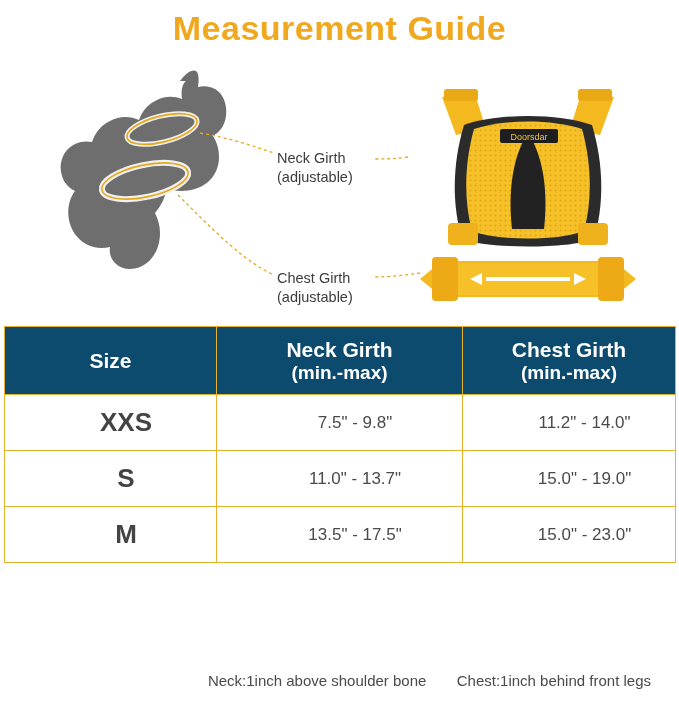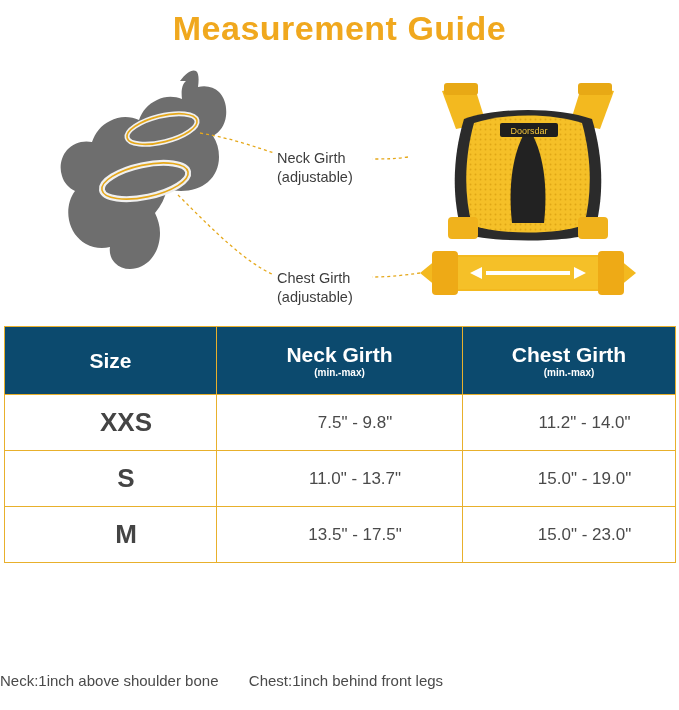--- a/index.html
+++ b/index.html
@@ -36,21 +36,21 @@
   .cat-wrap {
     position: absolute;
     left: 30px;
     top: 12px;
     width: 230px;
     height: 240px;
   }
   .harness-wrap {
     position: absolute;
     left: 408px;
-    top: 20px;
+    top: 26px;
     width: 240px;
     height: 240px;
     text-decoration: underline;
   }
   .callout {
     position: absolute;
     font-size: 14.5px;
     color: #3d3d3d;
     line-height: 1.25;
     text-align: left;
@@ -79,21 +79,21 @@
   thead th {
     background: #0c4a6e;
     color: #ffffff;
     height: 68px;
     font-size: 21px;
     font-weight: bold;
     line-height: 1.12;
   }
   thead th .sub2 {
     display: block;
-    font-size: 10px;
+    font-size: 19px;
     font-weight: bold;
   }
   tbody td {
     height: 56px;
     font-size: 17px;
     color: #4a4a4a;
     padding-left: 32px;
   }
   tbody td.size-cell {
     font-size: 26px;
@@ -103,21 +103,21 @@
   col.c1 { width: 212px; }
   col.c2 { width: 246px; }
   col.c3 { width: 213px; }
 
   
   .footer {
     position: absolute;
     left: 0;
     top: 672px;
     width: 651px;
-    text-align: left;
+    text-align: right;
     font-size: 15px;
     color: #4a4a4a;
   }
   .footer .gap { display: inline-block; width: 22px; }
 </style>
 </head>
 <body>
 
 <div class="page">
 

